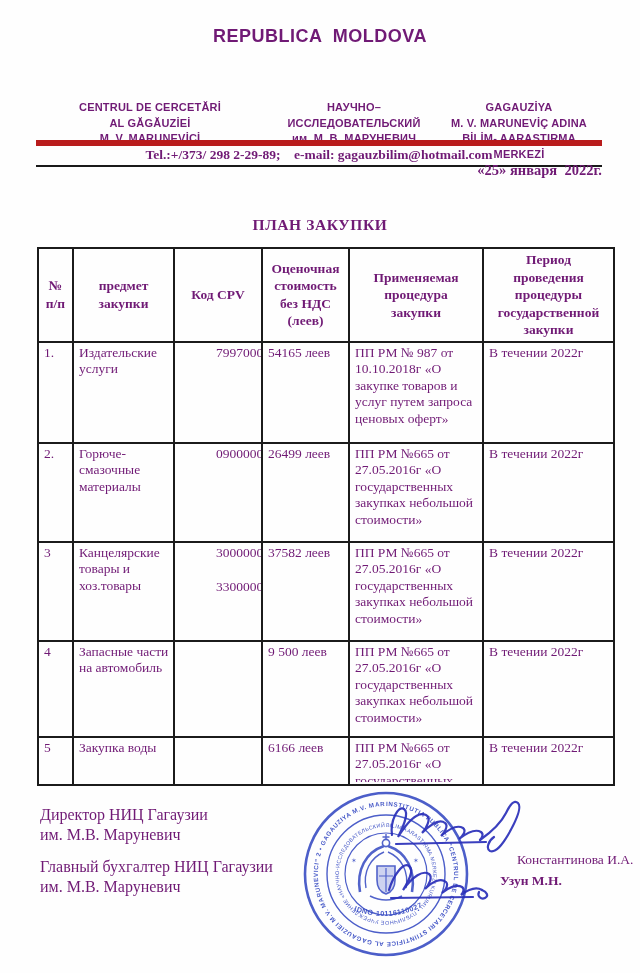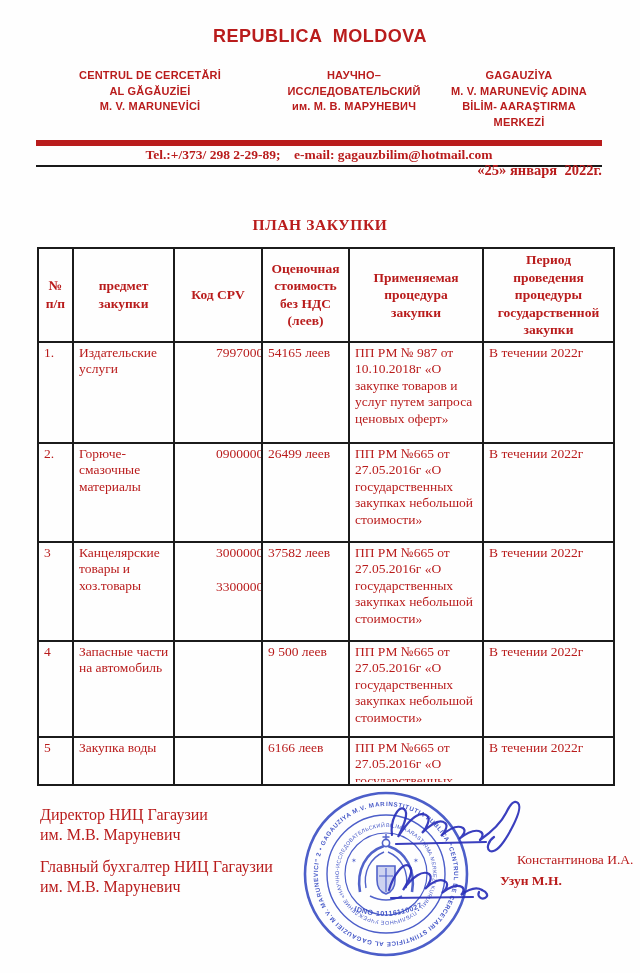--- a/index.html
+++ b/index.html
@@ -1,30 +1,30 @@
 <!DOCTYPE html>
 <html><head>
 <meta charset="utf-8">
 <style>
   html,body{margin:0;padding:0;background:#e9e9e9;}
   .page{
     position:relative; width:640px; height:973px; margin:0 auto;
     background:#fefefe; overflow:hidden;
-    font-family:"Liberation Serif", serif; color:#b91c1c;
+    font-family:"Liberation Serif", serif; color:#701a75;
   }
   .abs{position:absolute;}
   
   .doc-title{
     left:0; top:26px; width:640px; text-align:center;
     font-family:"Liberation Sans", sans-serif; font-weight:bold;
     font-size:18px; letter-spacing:.5px; white-space:pre;
   }
   .lh-col{
     font-family:"Liberation Sans", sans-serif; font-weight:bold;
-    font-size:11px; line-height:15.5px; text-align:center; letter-spacing:.2px;
+    font-size:11px; line-height:15.5px; text-align:center; letter-spacing:.2px;margin-top:32px;
   }
   .lh-left{left:40px;  top:68px; width:220px;}
   .lh-mid {left:268px; top:68px; width:172px;}
   .lh-right{left:430px; top:68px; width:178px;}
   .contact-band{
     left:36px; top:140px; width:566px;
     border-top:6px solid #b91c1c; border-bottom:2px solid #191919;
     text-align:center; font-weight:bold; font-size:13.5px;
     padding:1px 0 2px 0; white-space:pre;
   }

